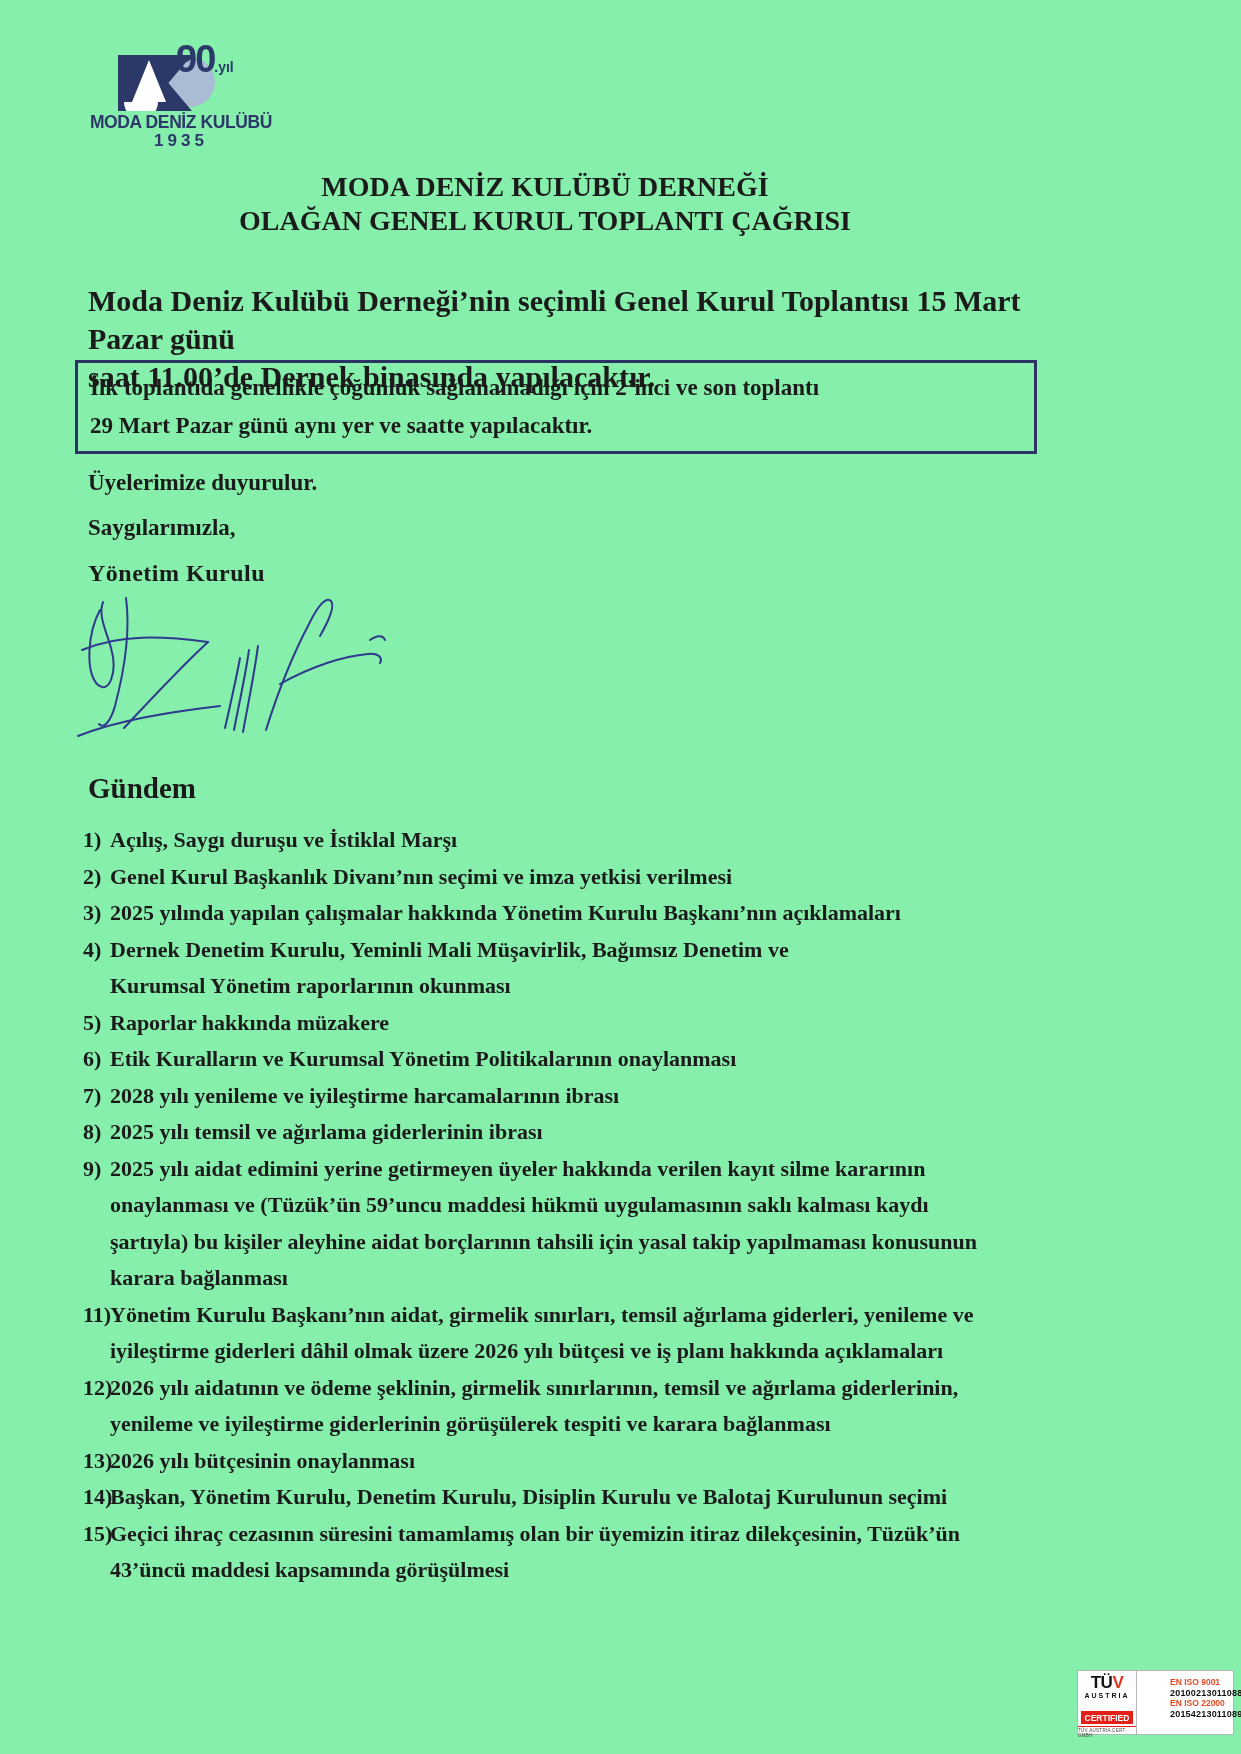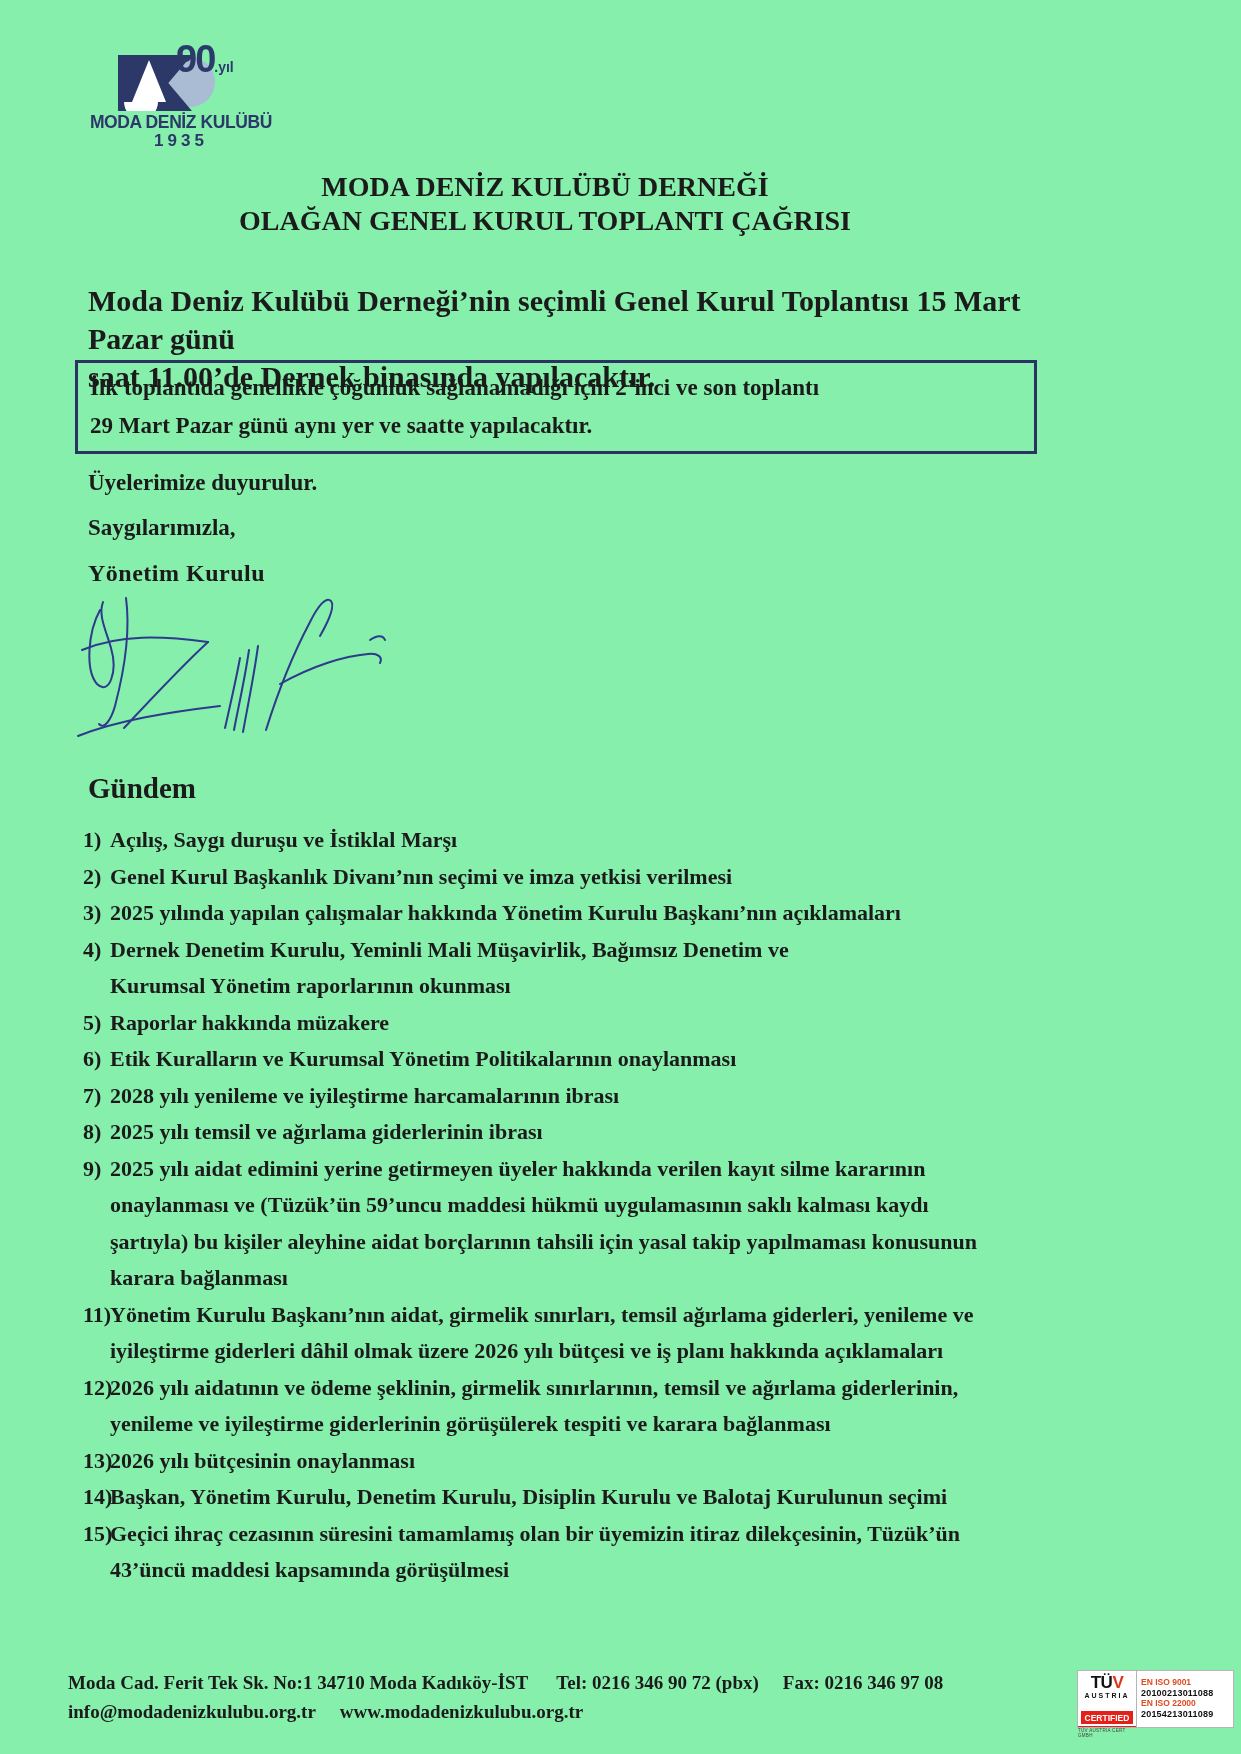--- a/index.html
+++ b/index.html
@@ -35,22 +35,22 @@
   .agenda-h{position:absolute;left:88px;top:772px;font-weight:bold;font-size:29px;}
   .agenda{position:absolute;left:83px;top:822px;width:1080px;font-weight:bold;font-size:22px;line-height:36.5px;}
   .agenda .item{display:flex;}
   .agenda .num{flex:0 0 27px;min-width:27px;}
   .agenda .txt{flex:1 1 auto;}
   
   .footer{position:absolute;left:68px;top:1668px;width:1000px;font-weight:bold;font-size:19px;line-height:29px;}
   .footer .seg1{margin-right:28px;}
   .footer .seg2{margin-right:24px;}
   
-  .cert{position:absolute;left:1077px;top:1670px;width:157px;height:58px;box-sizing:border-box;border:1px solid #b5b5b5;
-    display:flex;background:#fff;font-family:"Liberation Sans","DejaVu Sans",sans-serif;}
+  .cert{position:absolute;left:1077px;top:1670px;width:157px;height:65px;box-sizing:border-box;border:1px solid #b5b5b5;
+    display:flex;background:#fff;font-family:"Liberation Sans","DejaVu Sans",sans-serif;gap:29px;}
   .cert .left{flex:0 0 58px;border-right:1px solid #b5b5b5;display:flex;flex-direction:column;align-items:center;padding-top:3px;}
   .cert .brand{font-weight:bold;font-size:17px;line-height:17px;letter-spacing:-0.5px;color:#111;}
   .cert .brand .v{color:#e0351b;}
   .cert .country{font-weight:bold;font-size:7px;letter-spacing:2px;color:#111;margin-top:1px;}
   .cert .badge{margin-top:12px;width:52px;background:#e32119;color:#fff;font-weight:bold;font-size:8.5px;text-align:center;padding:1.5px 0;}
   .cert .org{font-size:4.5px;color:#444;margin-top:1.5px;letter-spacing:0.3px;border-top:1px solid #e32119;padding-top:1px;}
   .cert .right{flex:1 1 auto;padding:6px 0 0 4px;}
   .cert .right .lbl{display:block;color:#e04a23;font-weight:bold;font-size:8.5px;line-height:10.5px;}
   .cert .right .no{display:block;color:#111;font-weight:bold;font-size:9px;line-height:10.5px;letter-spacing:0.2px;}
 </style>
@@ -166,28 +166,20 @@
         <span class="num">14)</span>
         <span class="txt preline">Başkan, Yönetim Kurulu, Denetim Kurulu, Disiplin Kurulu ve Balotaj Kurulunun seçimi</span>
       </div>
     <div class="item">
         <span class="num">15)</span>
         <span class="txt preline">Geçici ihraç cezasının süresini tamamlamış olan bir üyemizin itiraz dilekçesinin, Tüzük’ün
 43’üncü maddesi kapsamında görüşülmesi</span>
       </div>
   </div>
 
-  <div class="footer">
-    <div>
-      <span class="seg1">Moda Cad. Ferit Tek Sk. No:1 34710 Moda Kadıköy-İST</span><span class="seg2">Tel: 0216 346 90 72 (pbx)</span><span>Fax: 0216 346 97 08</span>
-    </div>
-    <div>
-      <span class="seg2">info@modadenizkulubu.org.tr</span><span>www.modadenizkulubu.org.tr</span>
-    </div>
-  </div>
 
   <div class="cert">
     <div class="left">
       <div class="brand"><span>TÜ</span><span class="v">V</span></div>
       <div class="country">AUSTRIA</div>
       <div class="badge">CERTIFIED</div>
       <div class="org">TÜV AUSTRIA CERT GMBH</div>
     </div>
     <div class="right">
       <span class="lbl">EN ISO 9001</span>

